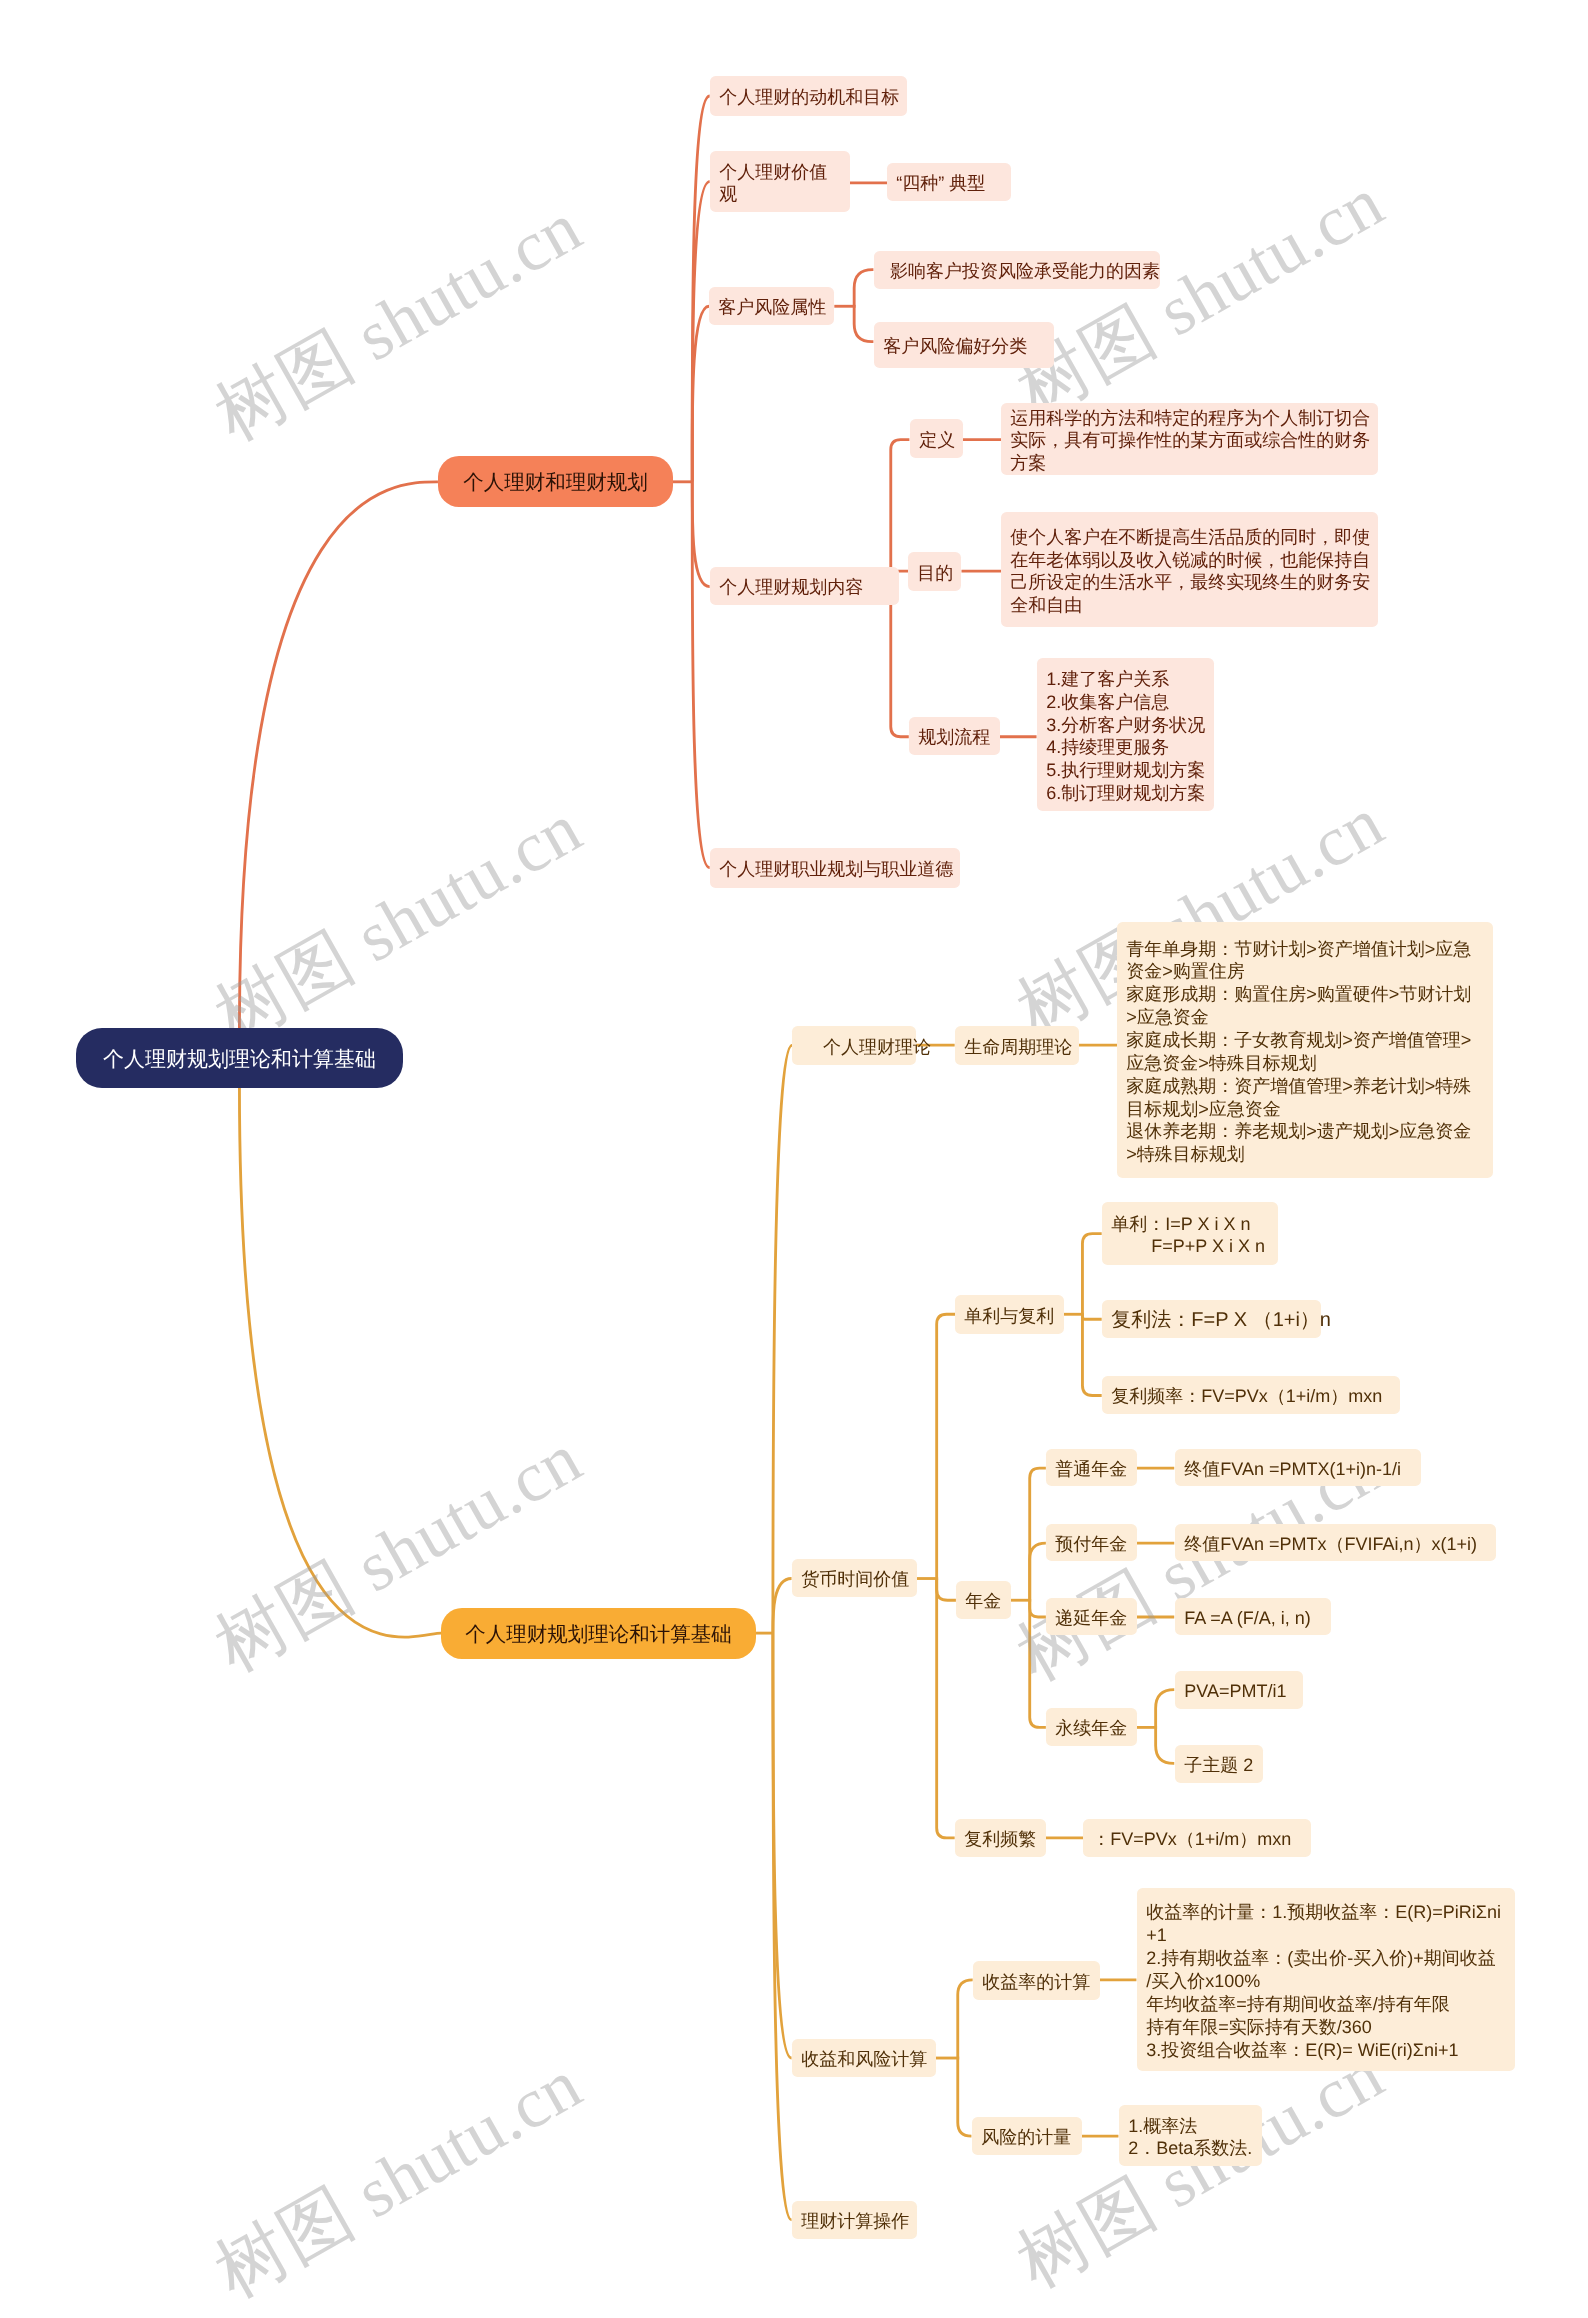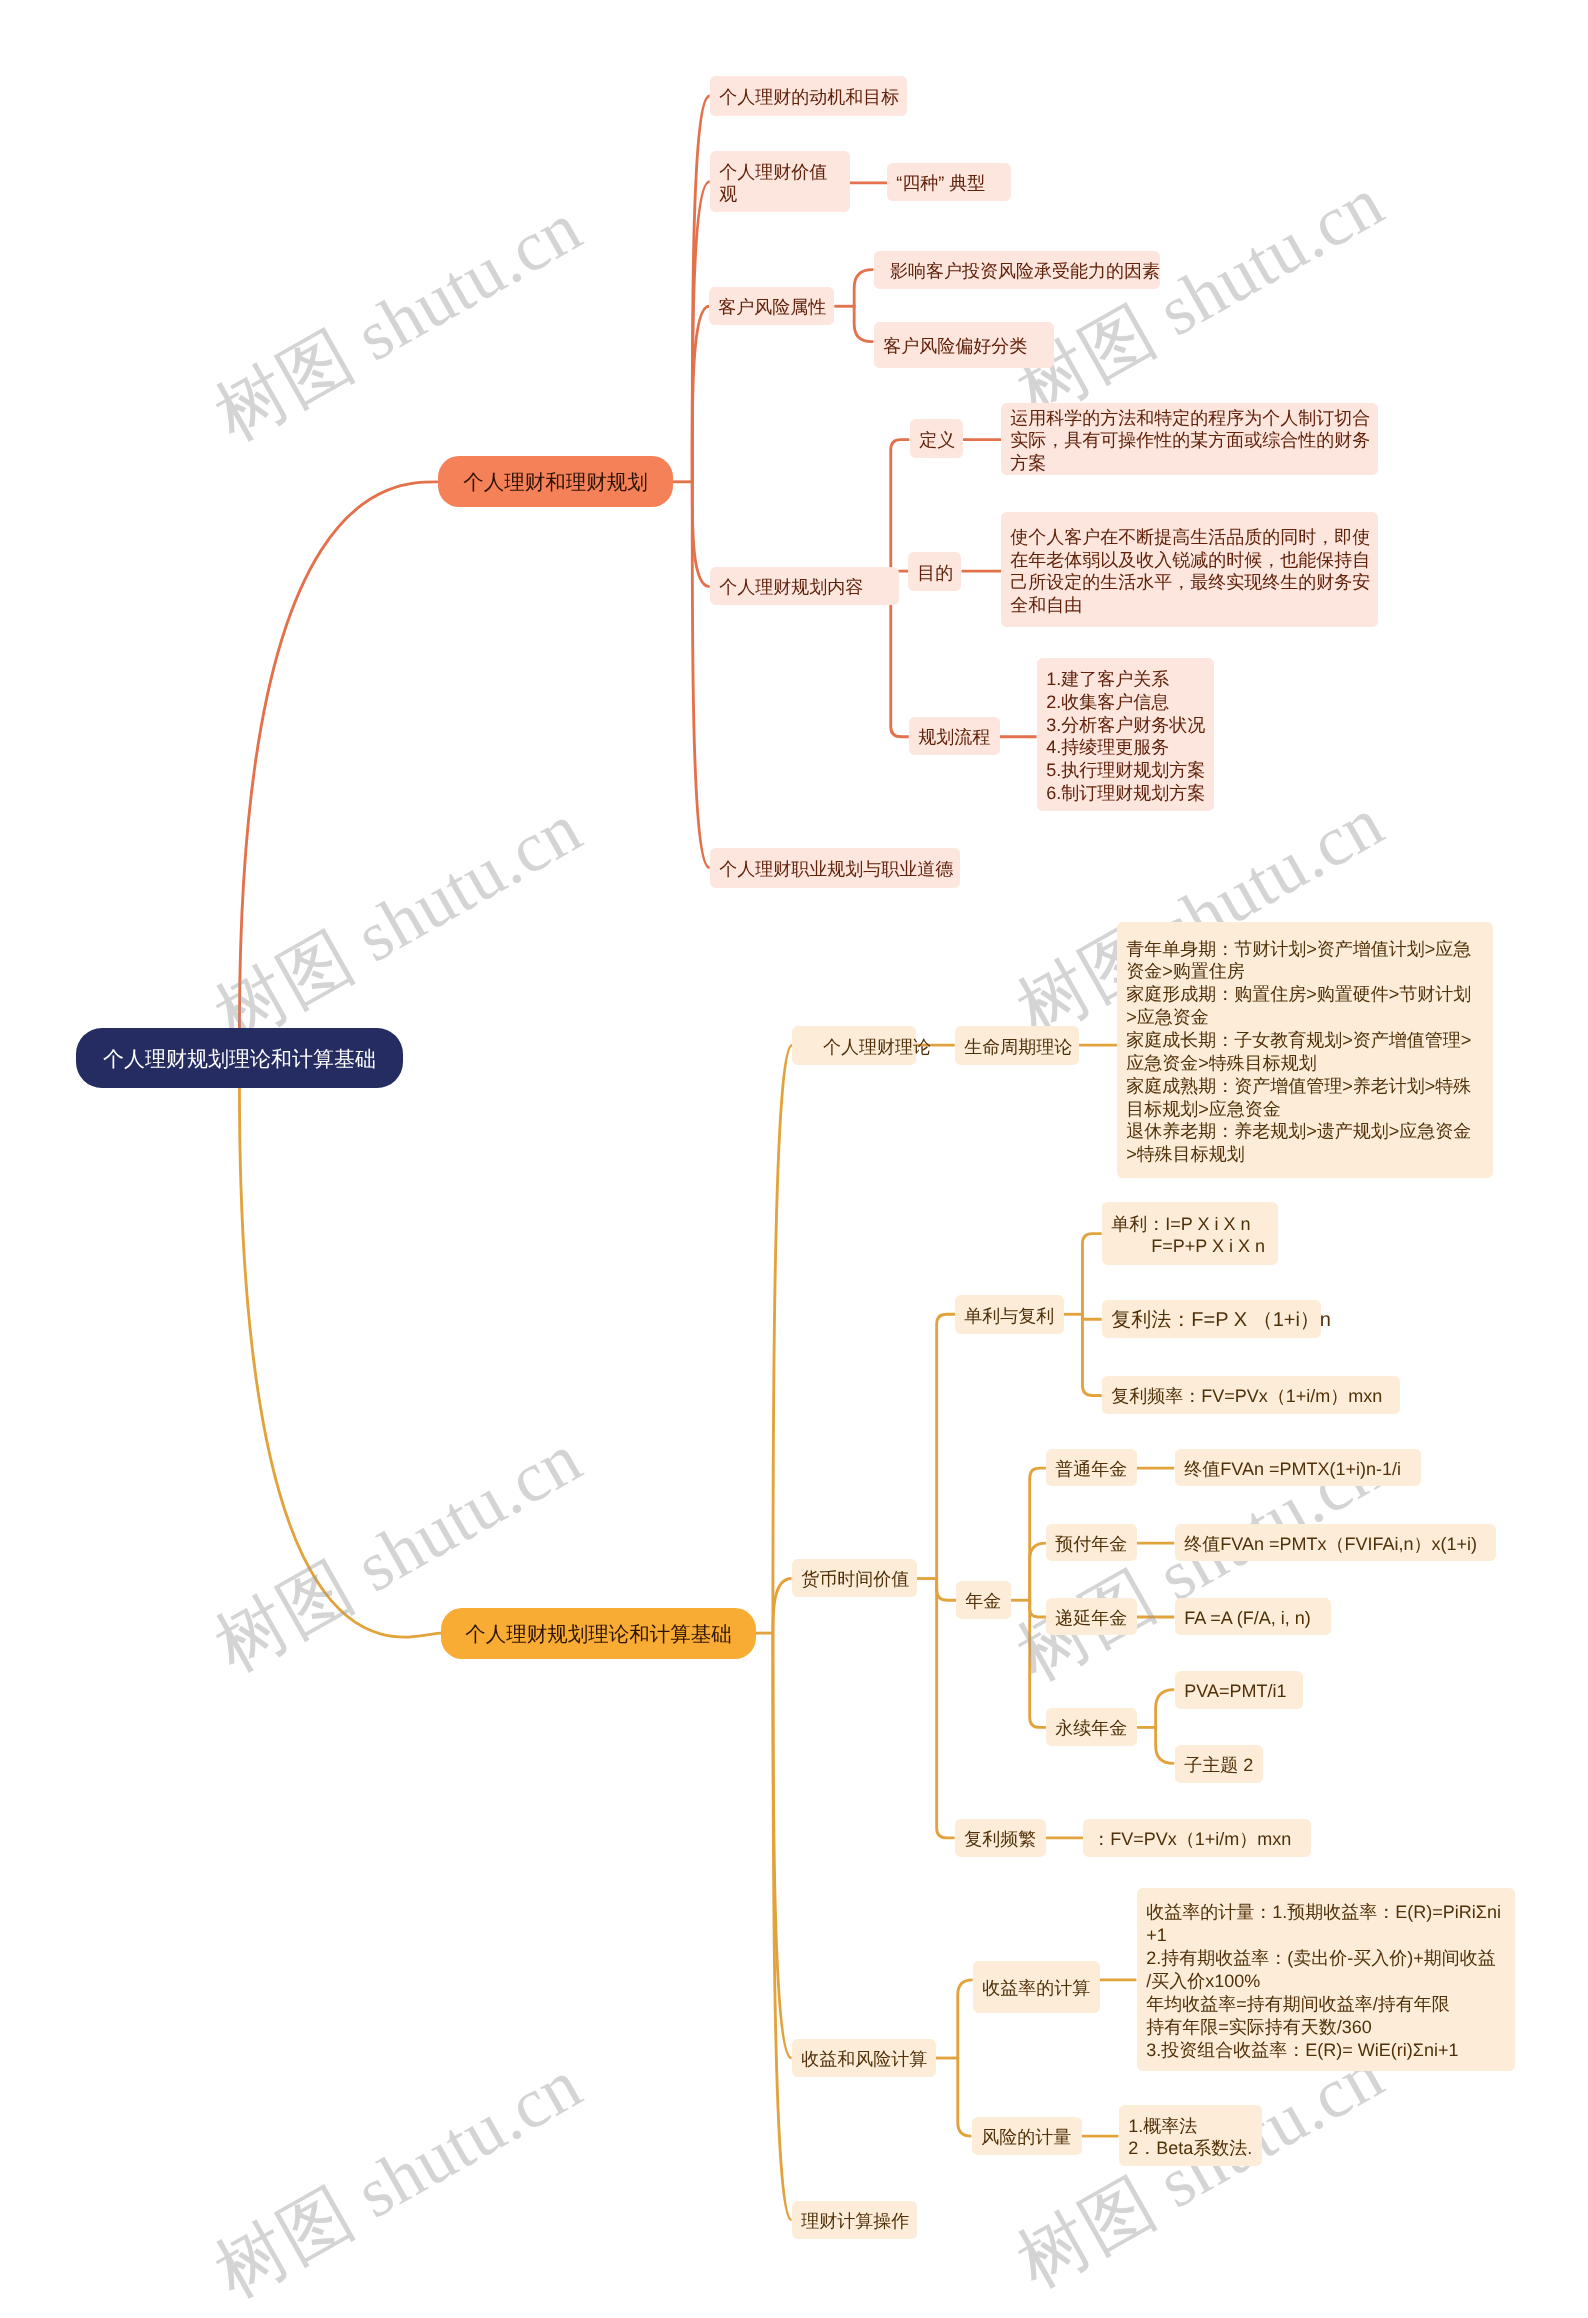--- a/index.html
+++ b/index.html
@@ -223,21 +223,21 @@
       </div>
   <div class="node n-cream" style="left:955px;top:1819px;width:91px;height:38px;font-size:18px;">
     <span class="txt">复利频繁</span>
       </div>
   <div class="node n-cream" style="left:1083px;top:1819px;width:228px;height:38px;font-size:18px;">
     <span class="txt">：FV=PVx（1+i/m）mxn</span>
       </div>
   <div class="node n-cream" style="left:792px;top:2039px;width:144px;height:38px;font-size:18px;">
     <span class="txt">收益和风险计算</span>
       </div>
-  <div class="node n-cream" style="left:973px;top:1961px;width:127px;height:52px;font-size:18px;">
+  <div class="node n-cream" style="left:973px;top:1961px;width:127px;height:39px;font-size:18px;">
     <span class="txt">收益率的计算</span>
       </div>
   <div class="node n-cream" style="left:1137px;top:1888px;width:378px;height:183px;font-size:18px;">
     <span class="txt">收益率的计量：1.预期收益率：E(R)=PiRiΣni
 +1
 2.持有期收益率：(卖出价-买入价)+期间收益
 /买入价x100%
 年均收益率=持有期间收益率/持有年限
 持有年限=实际持有天数/360
 3.投资组合收益率：E(R)= WiE(ri)Σni+1</span>

